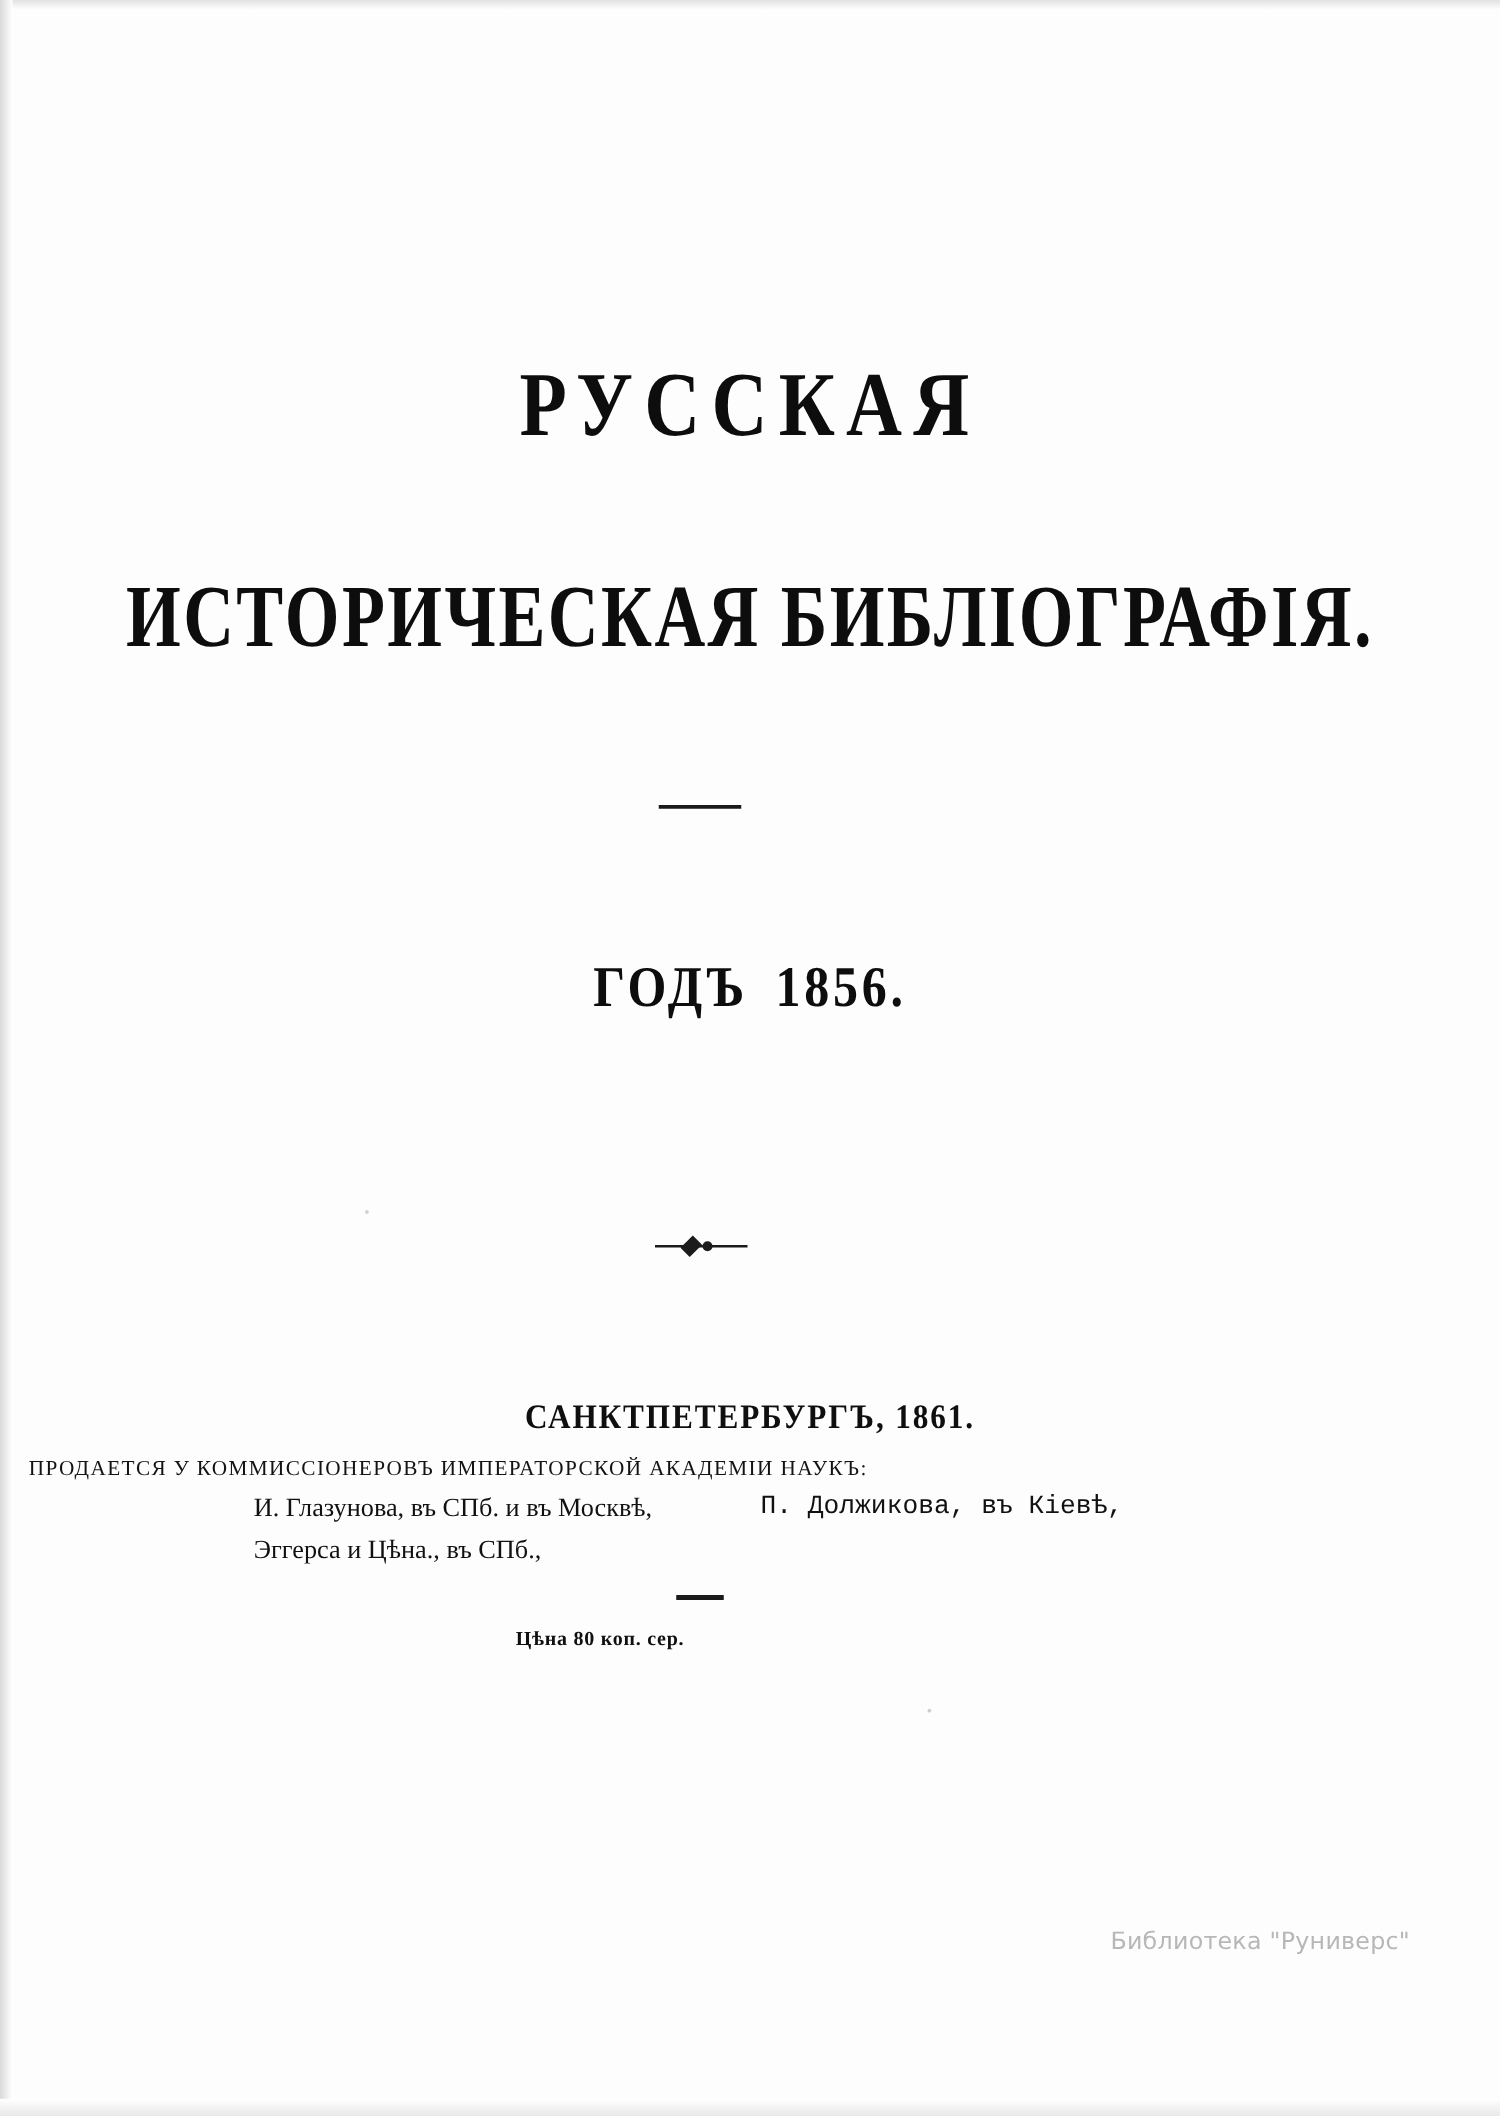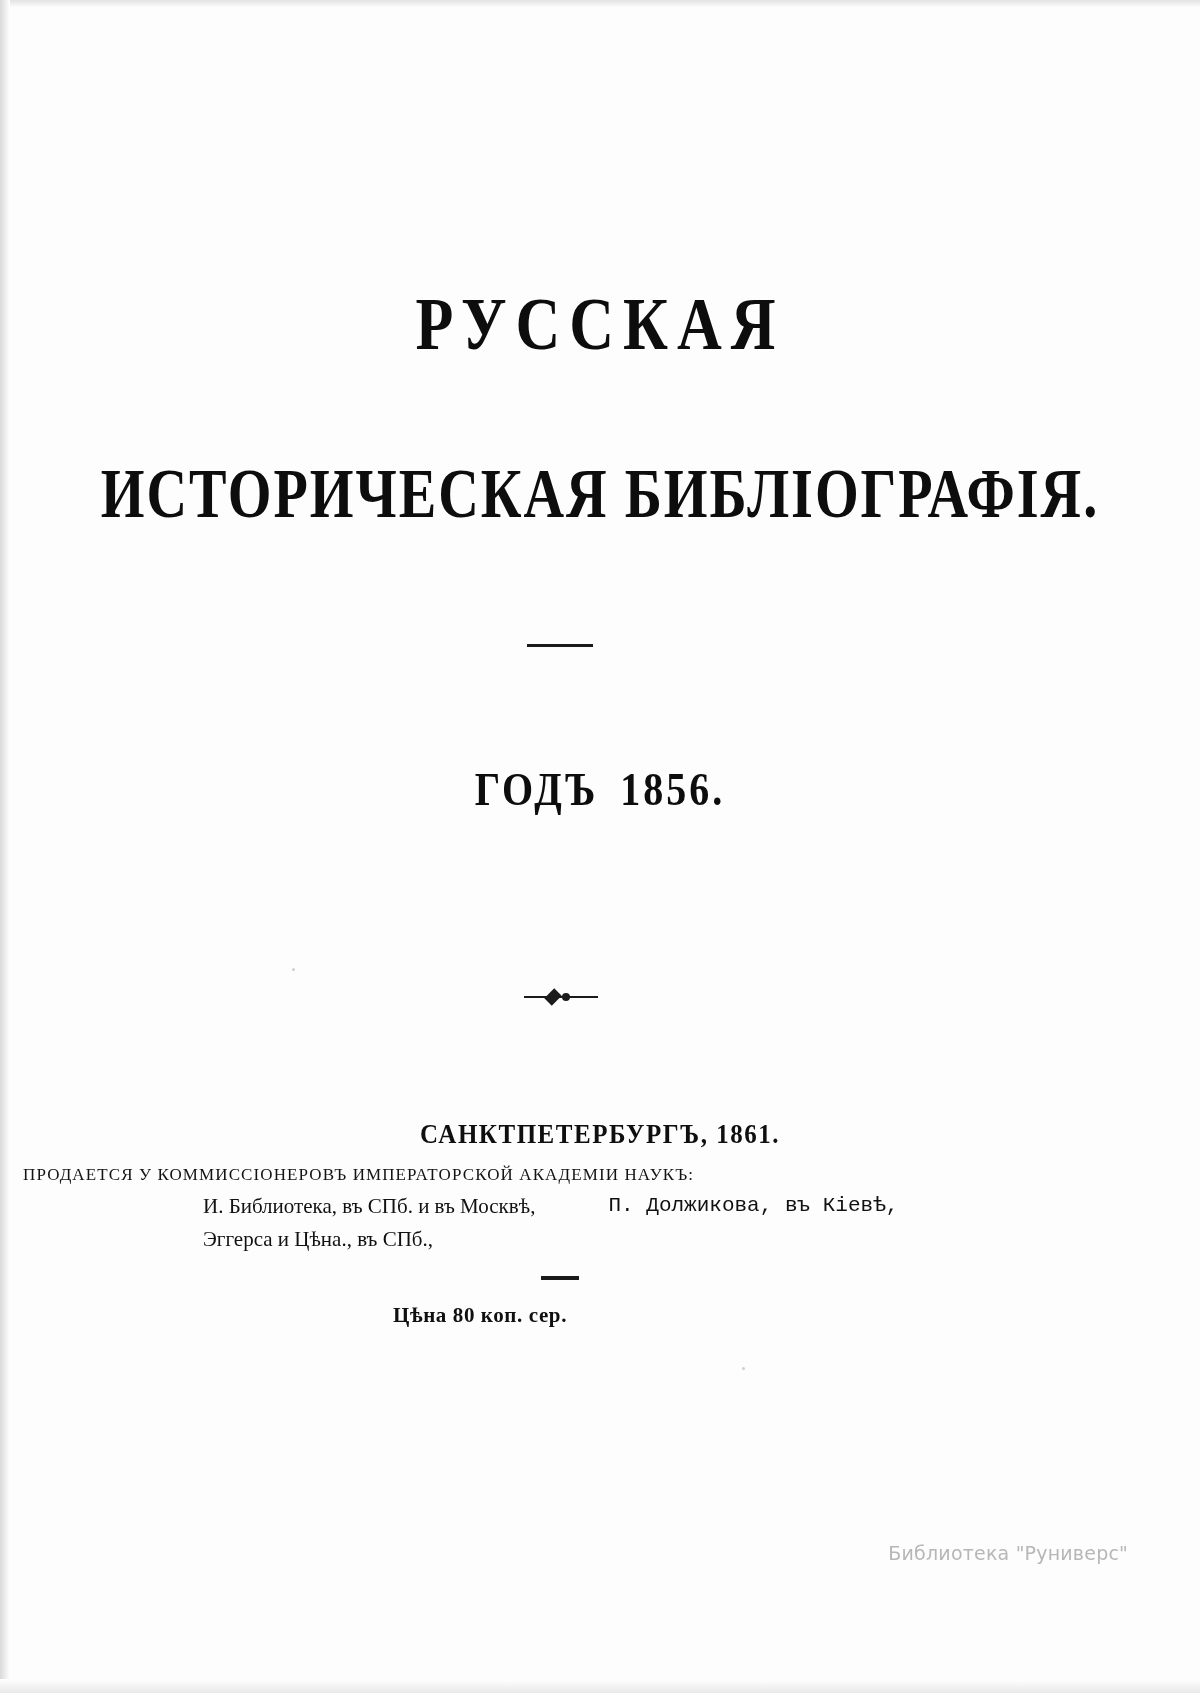--- a/index.html
+++ b/index.html
@@ -212,21 +212,21 @@
     background: #1a1a1a;
   }
 
   .price-line {
     position: absolute;
     top: 1303px;
     width: 960px;
     text-align: center;
     font-family: "Liberation Serif", serif;
     font-weight: bold;
-    font-size: 21px;
+    font-size: 16px;
     letter-spacing: 0.6px;
     color: #101010;
   }
 
   .watermark {
     position: absolute;
     top: 1542px;
     right: 72px;
     font-family: "DejaVu Sans", sans-serif;
     font-size: 19px;
@@ -272,21 +272,21 @@
       <span class="orn-diamond"></span>
       <span class="orn-dot"></span>
     </div>
 
     <div class="imprint-city">САНКТПЕТЕРБУРГЪ, 1861.</div>
 
     <div class="imprint-sellers-head">ПРОДАЕТСЯ У КОММИССІОНЕРОВЪ ИМПЕРАТОРСКОЙ АКАДЕМІИ НАУКЪ:</div>
 
     <div class="sellers-grid">
       <div class="sellers-row first">
-        <div class="sellers-col-left">И. Библиотека, въ СПб. и въ Москвѣ,</div>
+        <div class="sellers-col-left">И. Глазунова, въ СПб. и въ Москвѣ,</div>
         <div class="sellers-col-right">П. Должикова, въ Кіевѣ,</div>
       </div>
       <div class="sellers-row second">
         <div class="sellers-col-left">Эггерса и Цѣна., въ СПб.,</div>
       </div>
     </div>
 
     <div class="rule-tiny"></div>
 
     <div class="price-line">Цѣна 80 коп. сер.</div>

